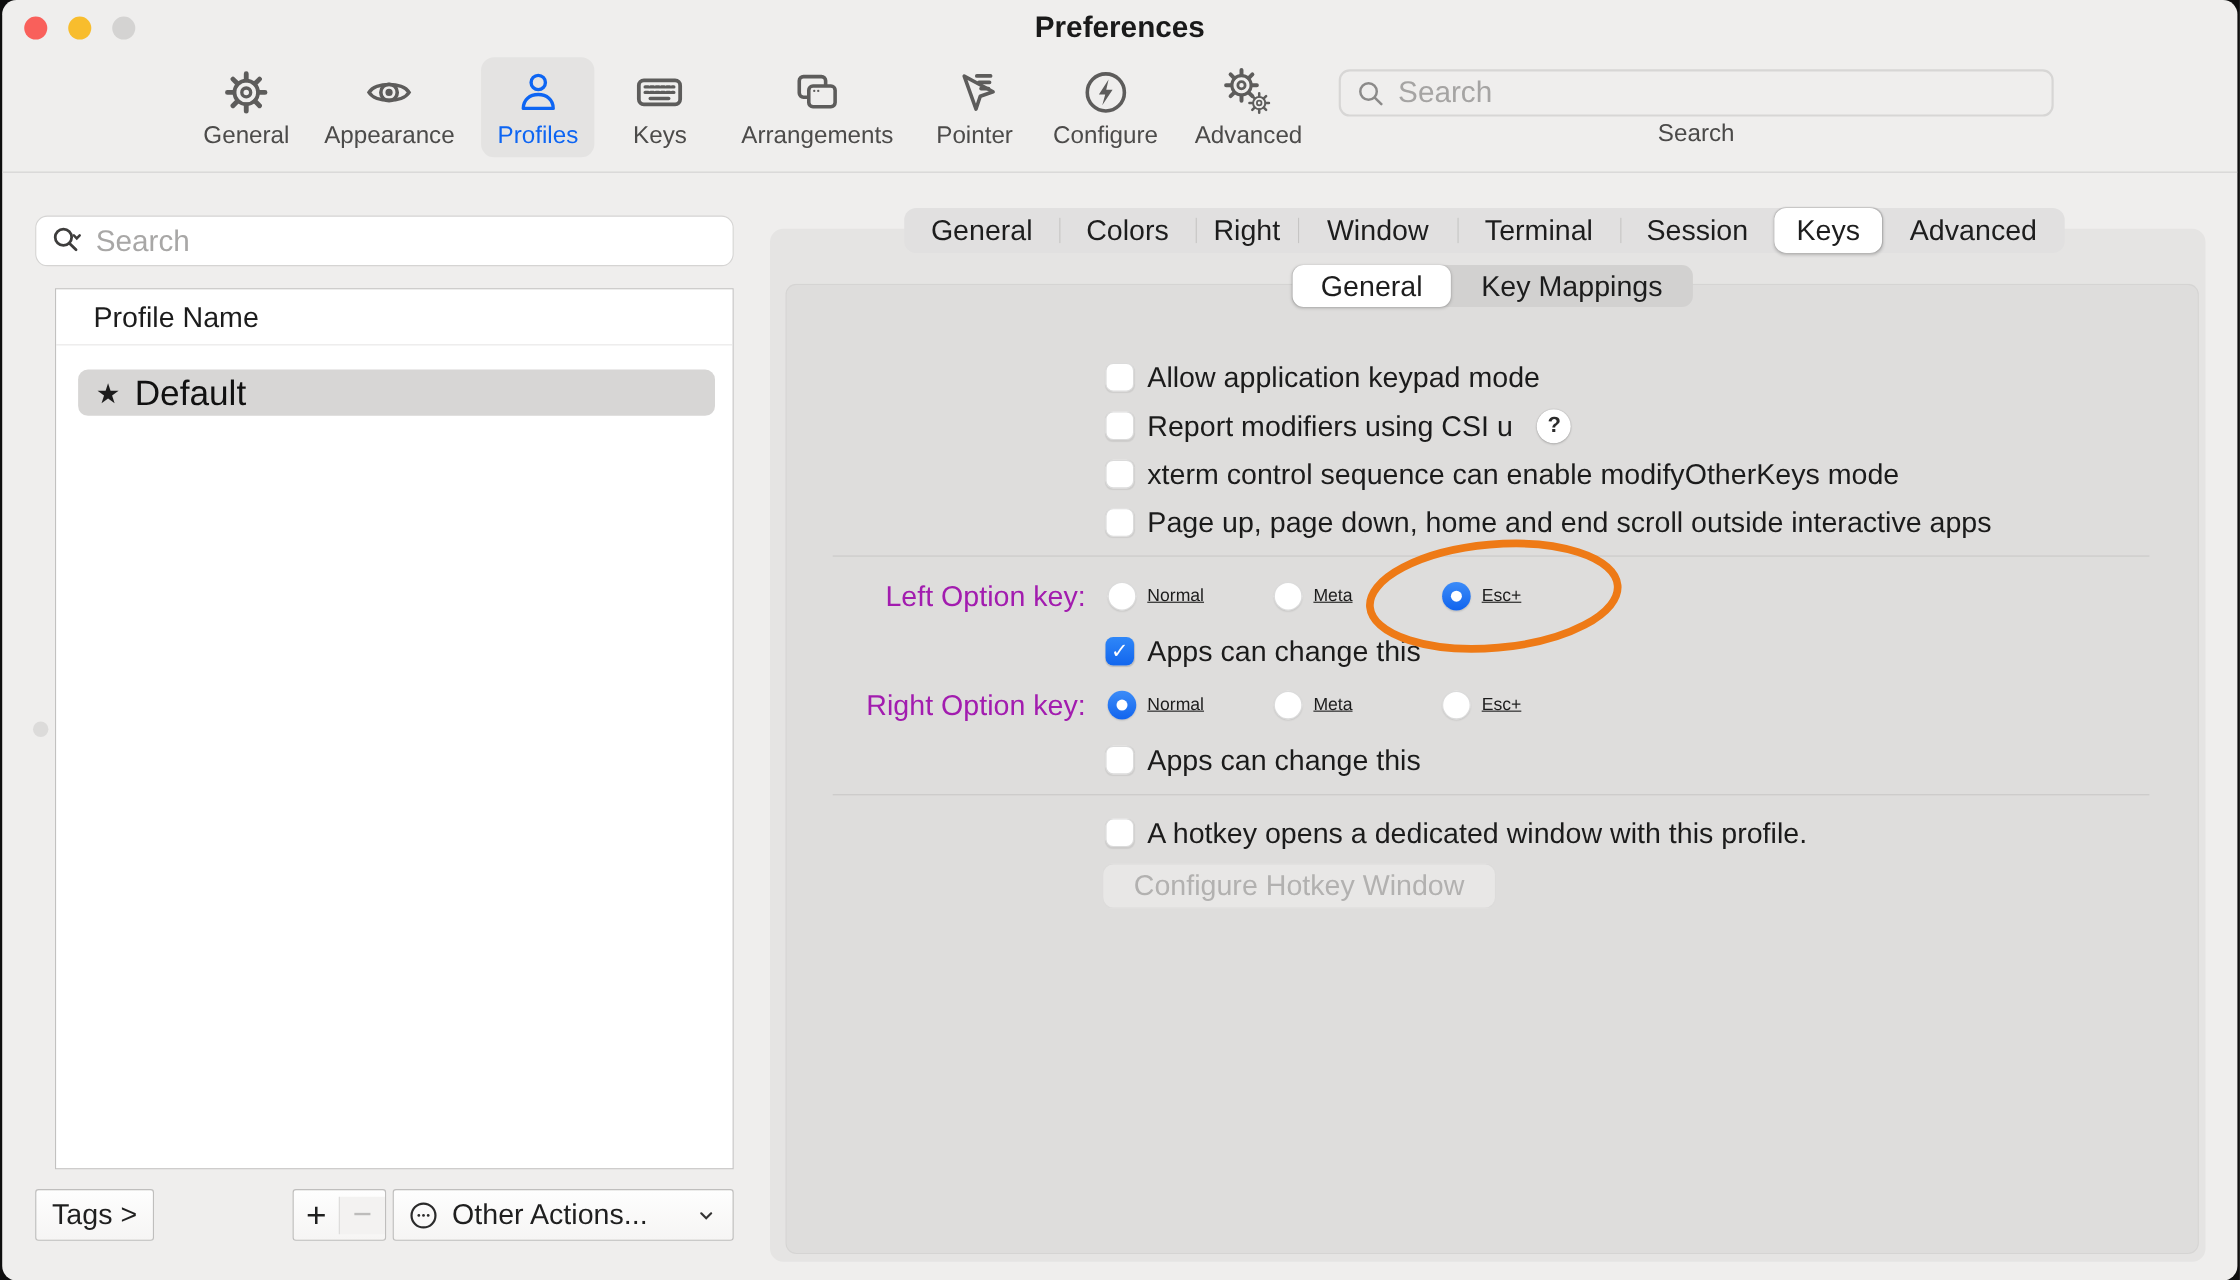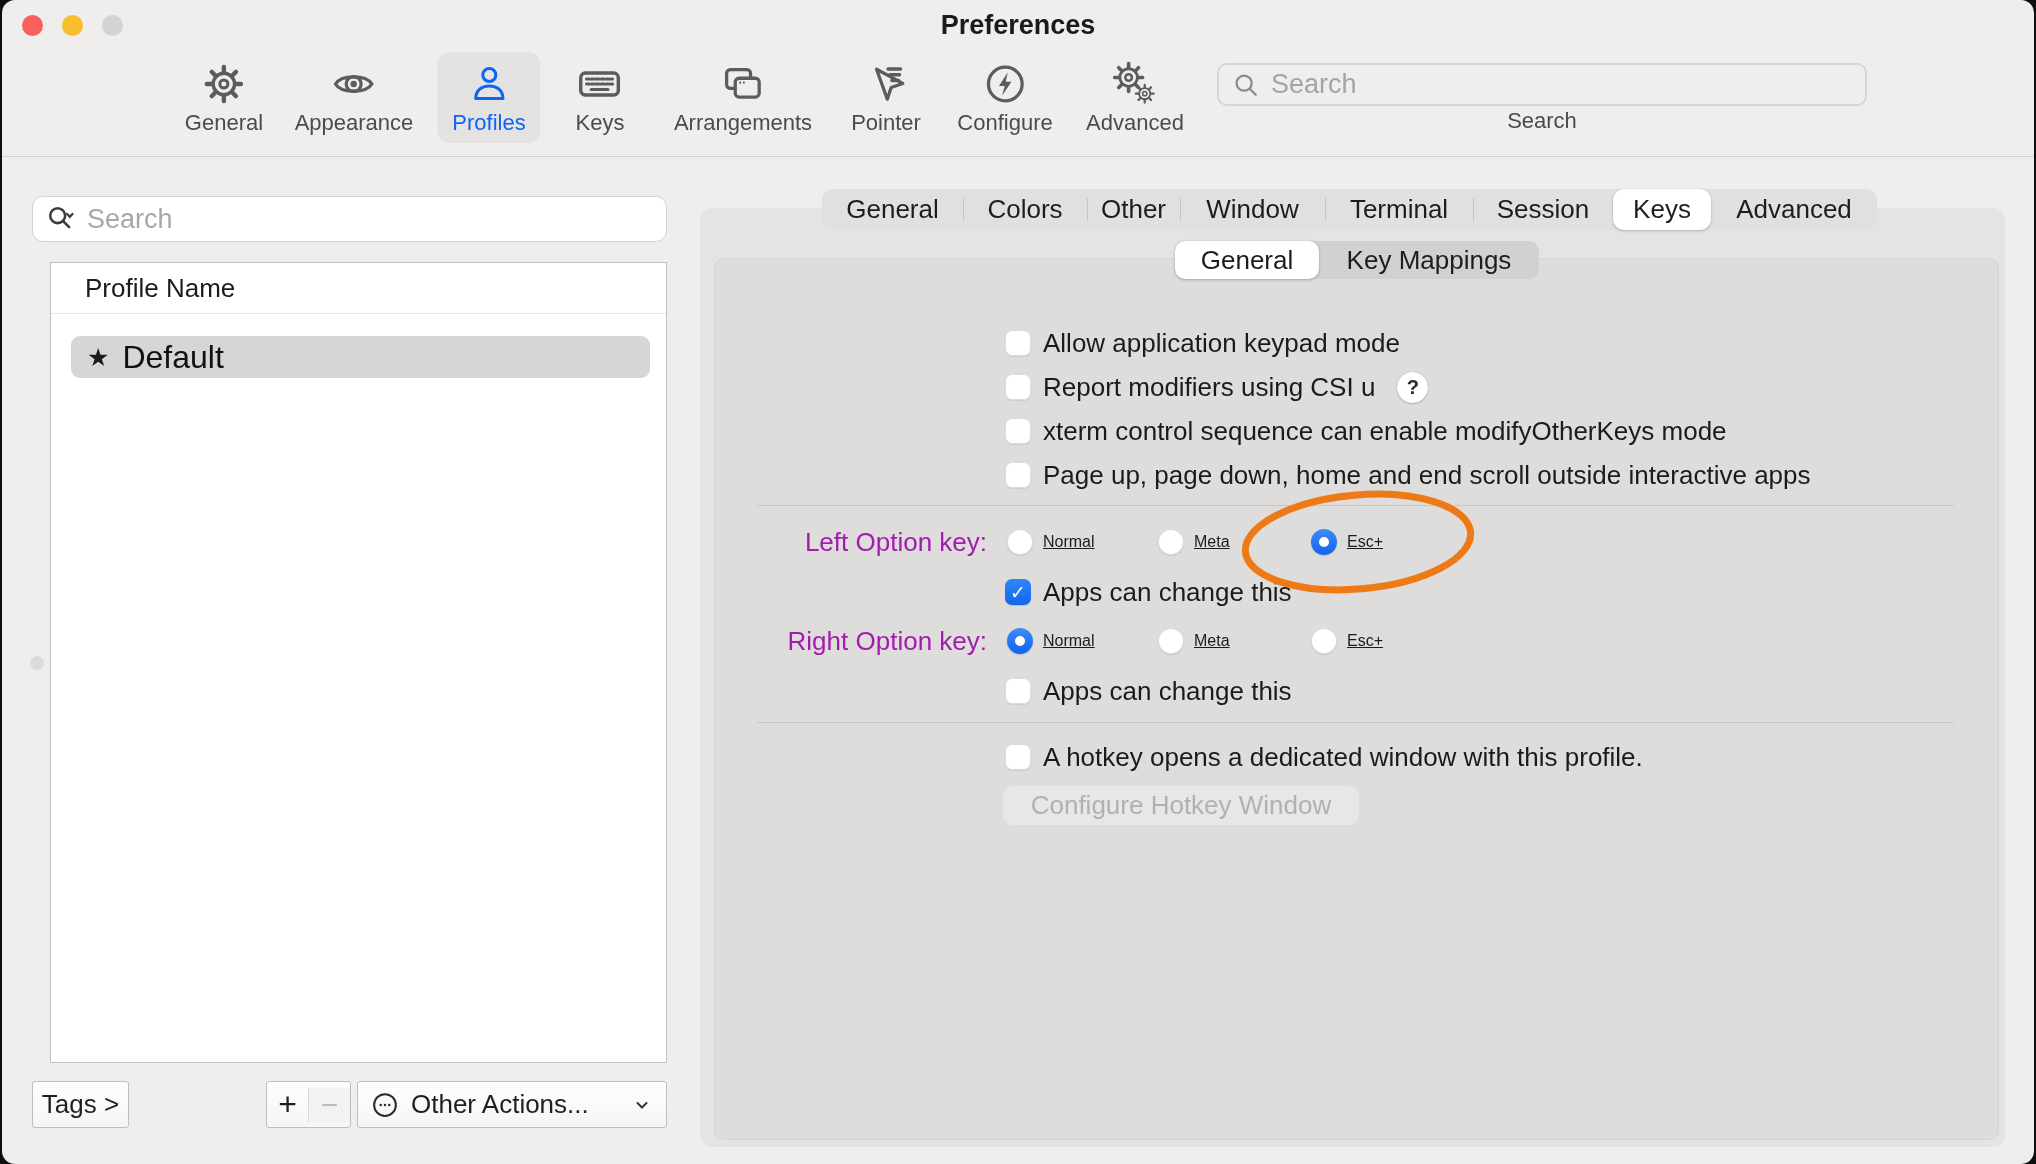--- a/index.html
+++ b/index.html
@@ -218,21 +218,21 @@
     <div class="abs list-box">
       <div class="list-header">Profile Name</div>
       <div class="profile-row">
         <span class="star">★</span>
         <span class="pname">Default</span>
       </div>
     </div>
 
     <div class="abs edge-dot"></div>
 
-    <div class="abs btn" style="left:30px;top:1081px;width:97px;height:47px">Tags &gt;</div>
+    <div class="abs btn" style="left:30px;top:1081px;width:108px;height:47px">Tags &gt;</div>
 
     <div class="abs btn pm-group">
       <div class="pm-cell">+</div>
       <div class="pm-cell minus">−</div>
     </div>
 
     <div class="abs btn popup-btn">
       <svg class="ic" viewBox="0 0 24 24">
         <circle cx="12" cy="12" r="8.7" stroke-width="1.6"></circle>
         <circle cx="8.6" cy="12" r="1" fill="currentColor" stroke="none"></circle>
@@ -244,21 +244,21 @@
         <path d="M7.5 10l4.5 4.5L16.5 10" stroke-width="2"></path>
         </svg>
     </div>
 
     <div class="abs panel-outer"></div>
     <div class="abs panel-inner"></div>
 
     <div class="abs tabbar">
       <span class="tabseg" style="width:141px">General</span>
       <span class="tabseg" style="width:124px">Colors</span>
-      <span class="tabseg" style="width:93px">Other</span>
+      <span class="tabseg" style="width:93px">Right</span>
       <span class="tabseg" style="width:145px">Window</span>
       <span class="tabseg" style="width:148px">Terminal</span>
       <span class="tabseg" style="width:140px">Session</span>
       <span class="tabseg selected" style="width:98px">Keys</span>
       <span class="tabseg" style="width:166px">Advanced</span>
       <i class="tsep" style="left:141px"></i>
       <i class="tsep" style="left:265px"></i>
       <i class="tsep" style="left:358px"></i>
       <i class="tsep" style="left:503px"></i>
       <i class="tsep" style="left:651px"></i>

